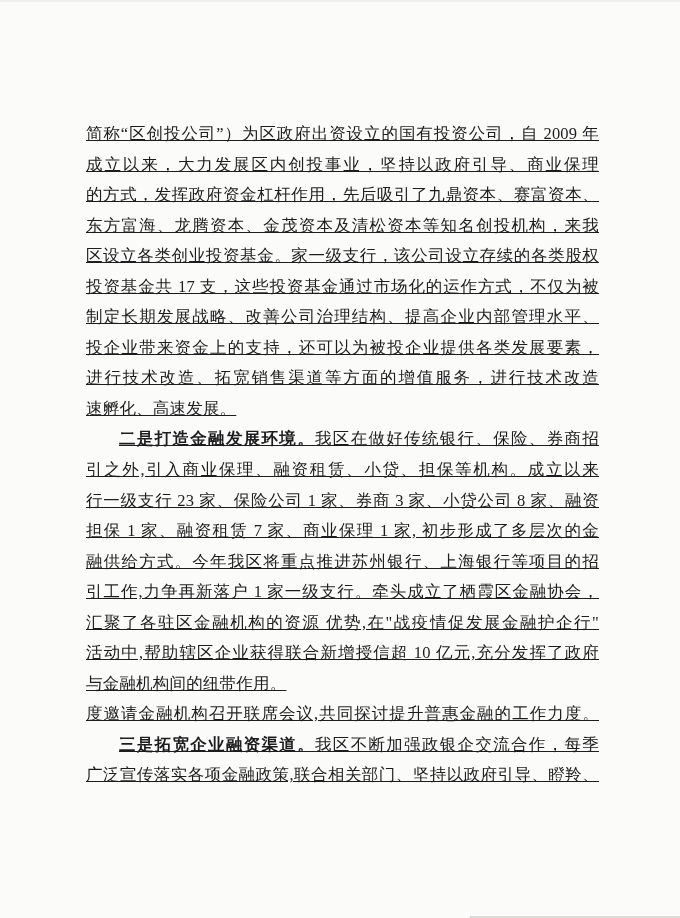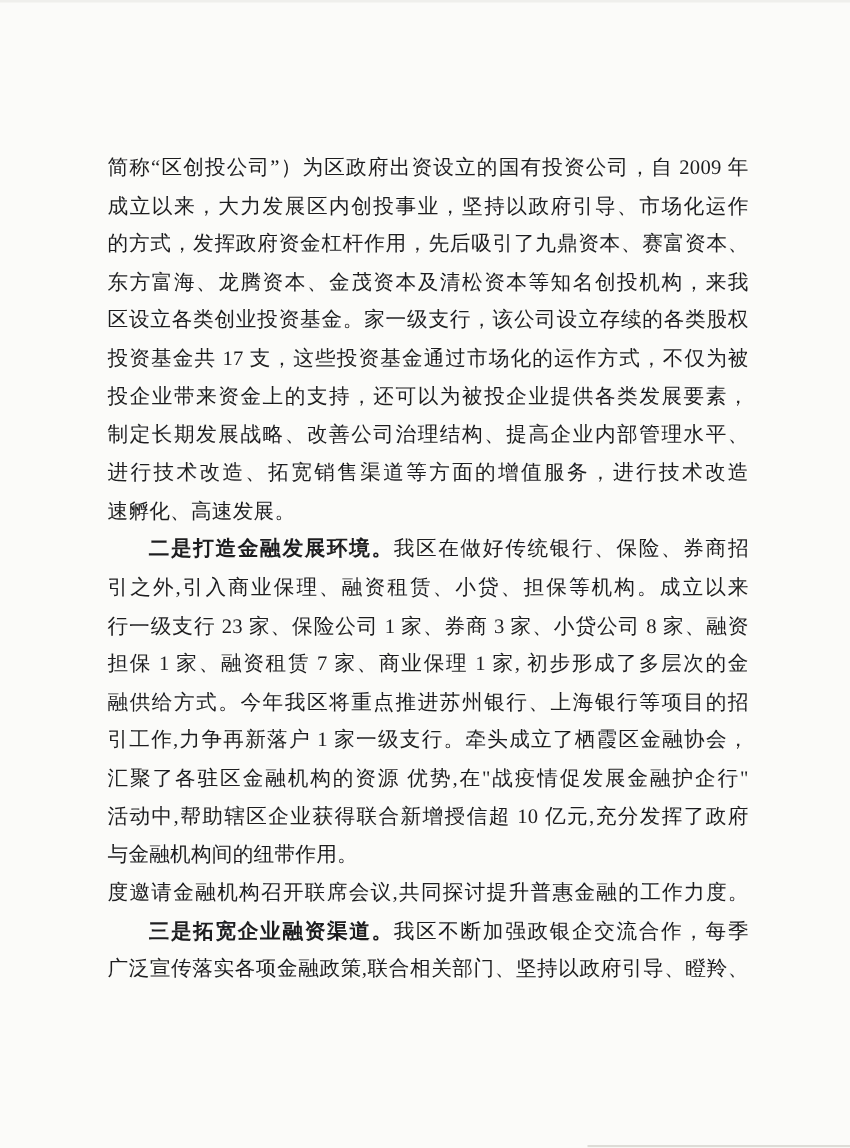--- a/index.html
+++ b/index.html
@@ -28,20 +28,21 @@
     bottom: 0; right: 0;
     width: 210px;
     height: 2px;
     background: #dddcd7;
   }
   .text-block {
     position: absolute;
     left: 86px;
     top: 119px;
     width: 513px;
+    text-decoration: underline;
   }
   .line {
     font-size: 16.5px;
     line-height: 30.55px;
     height: 30.55px;
     letter-spacing: 0.2px;
     text-align: justify;
     text-align-last: justify;
     overflow: hidden;
     white-space: normal;
@@ -56,27 +57,27 @@
     font-weight: bold;
   }
 </style>
 </head>
 <body>
 
 <div class="page">
   <div class="edge-top"></div>
   <div class="text-block">
       <div class="line">简称“区创投公司”）为区政府出资设立的国有投资公司，自 2009 年</div>
-      <div class="line">成立以来，大力发展区内创投事业，坚持以政府引导、市场化运作</div>
+      <div class="line">成立以来，大力发展区内创投事业，坚持以政府引导、商业保理</div>
       <div class="line">的方式，发挥政府资金杠杆作用，先后吸引了九鼎资本、赛富资本、</div>
       <div class="line">东方富海、龙腾资本、金茂资本及清松资本等知名创投机构，来我</div>
       <div class="line">区设立各类创业投资基金。家一级支行，该公司设立存续的各类股权</div>
       <div class="line">投资基金共 17 支，这些投资基金通过市场化的运作方式，不仅为被</div>
+      <div class="line">制定长期发展战略、改善公司治理结构、提高企业内部管理水平、</div>
       <div class="line">投企业带来资金上的支持，还可以为被投企业提供各类发展要素，</div>
-      <div class="line">制定长期发展战略、改善公司治理结构、提高企业内部管理水平、</div>
       <div class="line">进行技术改造、拓宽销售渠道等方面的增值服务，进行技术改造</div>
       <div class="line left">速孵化、高速发展。</div>
       <div class="line indent"><b>二是打造金融发展环境。</b>我区在做好传统银行、保险、券商招</div>
       <div class="line">引之外,引入商业保理、融资租赁、小贷、担保等机构。成立以来</div>
       <div class="line">行一级支行 23 家、保险公司 1 家、券商 3 家、小贷公司 8 家、融资</div>
       <div class="line">担保 1 家、融资租赁 7 家、商业保理 1 家, 初步形成了多层次的金</div>
       <div class="line">融供给方式。今年我区将重点推进苏州银行、上海银行等项目的招</div>
       <div class="line">引工作,力争再新落户 1 家一级支行。牵头成立了栖霞区金融协会，</div>
       <div class="line">汇聚了各驻区金融机构的资源 优势,在"战疫情促发展金融护企行"</div>
       <div class="line">活动中,帮助辖区企业获得联合新增授信超 10 亿元,充分发挥了政府</div>

